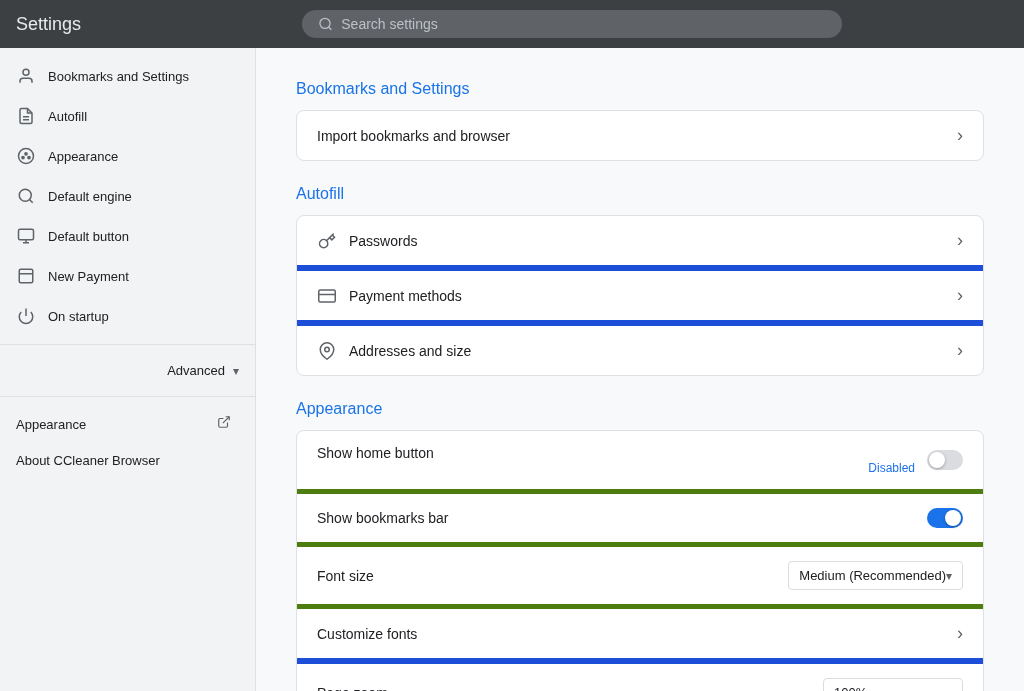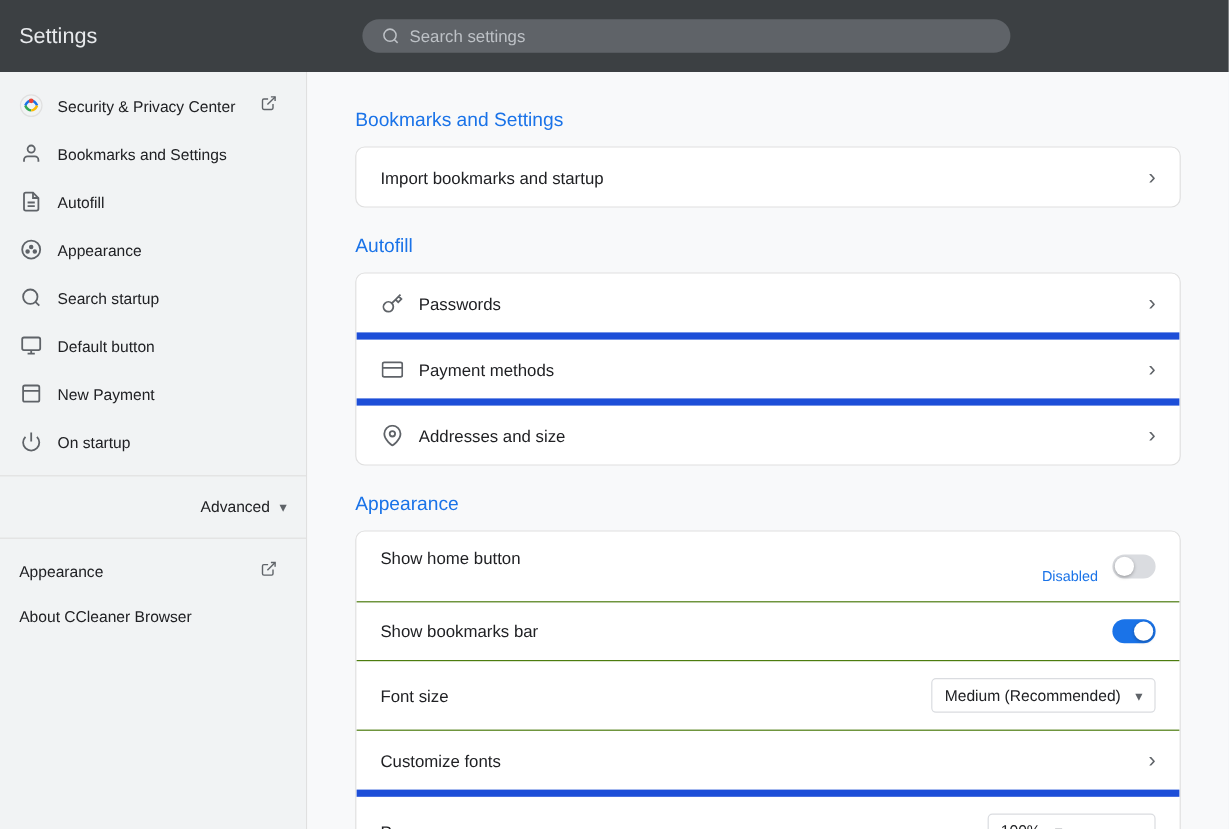--- a/index.html
+++ b/index.html
@@ -1,21 +1,21 @@
 <!DOCTYPE html>
 <html><head>
   <meta charset="utf-8">
   <style>
     * { box-sizing: border-box; margin: 0; padding: 0; }
     body { font-family: 'Segoe UI', Arial, sans-serif; background: #f1f3f4; font-size: 14px; color: #202124; }
 
     
     .header {
       background: #3c4043;
-      height: 60px;
+      height: 48px;
       display: flex;
       align-items: center;
       padding: 0 16px;
       gap: 0;
     }
     .header-title {
       color: #e8eaed;
       font-size: 18px;
       font-weight: 400;
       min-width: 120px;
@@ -187,31 +187,31 @@
     
     .dropdown {
       border: 1px solid #dadce0;
       border-radius: 4px;
       padding: 6px 10px;
       font-size: 13px;
       color: #202124;
       background: #fff;
       display: flex;
       align-items: center;
-      gap: 12px;
+      gap: 0;
       cursor: pointer;
       min-width: 140px;
     }
     .dropdown-chevron { color: #5f6368; font-size: 12px; }
 
     .card-row-complex {
       display: flex;
       align-items: center;
       padding: 14px 20px;
-      border-bottom: 1px solid #4d7c0f;
+      border-bottom: 5px solid #4d7c0f;
       gap: 12px;
     }
     .card-row-complex:last-child { border-bottom: none; }
   </style>
 </head>
 <body>
 
 <div class="header">
   <span class="header-title">Settings</span>
   <div class="search-bar">
@@ -220,39 +220,20 @@
         <line x1="21" y1="21" x2="16.65" y2="16.65"></line>
     </svg>
     <input type="text" placeholder="Search settings" style="">
   </div>
 </div>
 
 <div class="layout">
 
   <div class="sidebar">
 
-    <div class="sidebar-item">
-      <span class="icon">
-        <svg width="20" height="20" viewBox="0 0 20 20">
-          <circle cx="10" cy="10" r="9" fill="none" stroke="#e0e0e0" stroke-width="1"></circle>
-          <path d="M5 10 Q7 6 10 6 Q13 6 15 10" fill="none" stroke="#1a73e8" stroke-width="2"></path>
-          <path d="M5 10 Q7 14 10 14" fill="none" stroke="#34a853" stroke-width="2"></path>
-          <path d="M10 14 Q13 14 15 10" fill="none" stroke="#fbbc04" stroke-width="2"></path>
-          <circle cx="10" cy="6" r="2" fill="#ea4335"></circle>
-        </svg>
-      </span>
-      <span>Security &amp; Privacy Center</span>
-      <span class="ext-icon">
-        <svg width="14" height="14" viewBox="0 0 24 24" fill="none" stroke="#5f6368" stroke-width="2">
-          <path d="M18 13v6a2 2 0 01-2 2H5a2 2 0 01-2-2V8a2 2 0 012-2h6"></path>
-          <polyline points="15 3 21 3 21 9"></polyline>
-            <line x1="10" y1="14" x2="21" y2="3"></line>
-        </svg>
-      </span>
-    </div>
 
     <div class="sidebar-item">
       <span class="icon">
         <svg width="18" height="18" viewBox="0 0 24 24" fill="none" stroke="#5f6368" stroke-width="2">
           <path d="M20 21v-2a4 4 0 00-4-4H8a4 4 0 00-4 4v2"></path>
           <circle cx="12" cy="7" r="4"></circle>
         </svg>
       </span>
       <span>Bookmarks and Settings</span>
     </div>
@@ -281,21 +262,21 @@
       <span>Appearance</span>
     </div>
 
     <div class="sidebar-item">
       <span class="icon">
         <svg width="18" height="18" viewBox="0 0 24 24" fill="none" stroke="#5f6368" stroke-width="2">
           <circle cx="11" cy="11" r="8"></circle>
             <line x1="21" y1="21" x2="16.65" y2="16.65"></line>
         </svg>
       </span>
-      <span>Search startup</span>
+      <span>Default engine</span>
     </div>
 
     <div class="sidebar-item">
       <span class="icon">
         <svg width="18" height="18" viewBox="0 0 24 24" fill="none" stroke="#5f6368" stroke-width="2">
           <rect x="2" y="3" width="20" height="14" rx="2"></rect>
           <line x1="8" y1="21" x2="16" y2="21"></line>
           <line x1="12" y1="17" x2="12" y2="21"></line>
         </svg>
       </span>
@@ -347,21 +328,21 @@
     </div>
 
   </div>
 
   <div class="main">
 
     <div>
       <div class="section-title">Bookmarks and Settings</div>
       <div class="card">
         <div class="card-row">
-          <span class="card-row-label">Import bookmarks and startup</span>
+          <span class="card-row-label">Import bookmarks and browser</span>
           <span class="chevron-right">›</span>
         </div>
       </div>
     </div>
 
     <div>
       <div class="section-title">Autofill</div>
       <div class="card">
 
         <div class="card-row">

